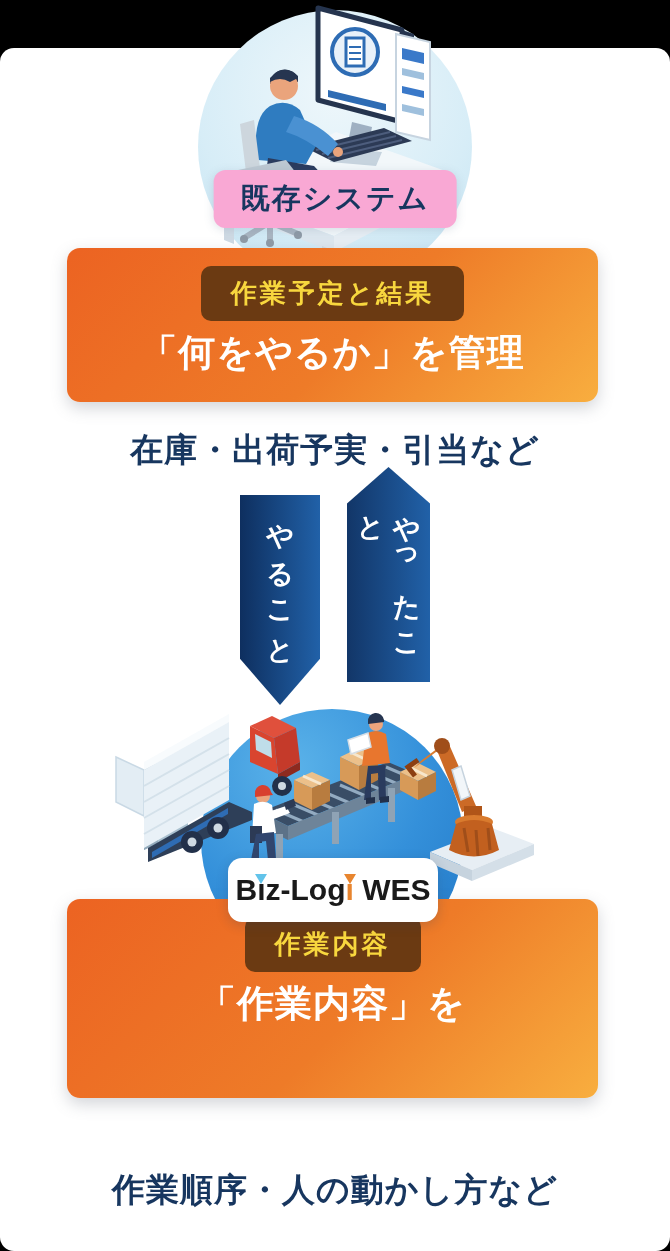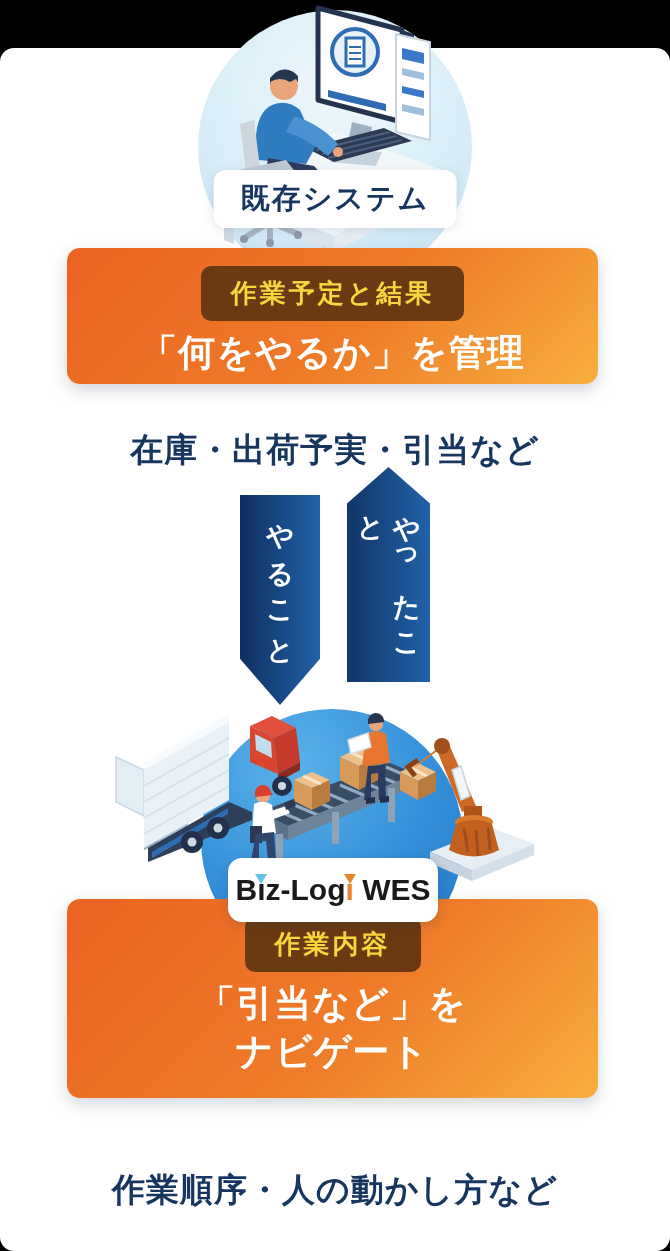--- a/index.html
+++ b/index.html
@@ -3,28 +3,28 @@
 <meta charset="utf-8">
 <style>
   html,body{margin:0;padding:0;background:#000;}
   .stage{position:relative;width:670px;height:1251px;overflow:hidden;
          font-family:"Liberation Sans","DejaVu Sans",sans-serif;}
   .card{position:absolute;left:0;top:48px;width:670px;height:1203px;
         background:#ffffff;border-radius:14px;}
   
   .top-svg{position:absolute;left:190px;top:0;width:290px;height:290px;z-index:2;}
   .pill{position:absolute;left:50%;transform:translateX(-50%);top:170px;z-index:4;
-        background:#ffffff;border-radius:12px;padding:9px 27px;
+        background:#f9a8d4;border-radius:12px;padding:9px 27px;
         font-size:29px;font-weight:bold;color:#17365f;letter-spacing:2px;
         box-shadow:0 2px 10px rgba(90,110,140,.18);white-space:nowrap;}
   
   .obox{position:absolute;left:67px;width:531px;border-radius:13px;z-index:3;
         background:linear-gradient(135deg,#ec6322 0%,#ee7b28 55%,#f8ae3f 100%);
         box-shadow:0 6px 16px rgba(110,115,130,.30);text-align:center;}
-  .obox-top{top:248px;height:136px;}
+  .obox-top{top:248px;height:154px;}
   .obox-bottom{top:899px;height:199px;}
   .badge{display:inline-block;margin-top:18px;background:#6b3a12;border-radius:10px;
          padding:10px 30px;font-size:26px;font-weight:bold;color:#f8d73e;
          letter-spacing:3px;white-space:nowrap;}
   .oheading{margin-top:9px;font-size:37px;font-weight:bold;color:#ffffff;
             letter-spacing:1px;line-height:1.25;white-space:nowrap;text-align:center;}
   .caption{position:absolute;left:0;width:670px;text-align:center;z-index:2;
            font-size:33px;font-weight:bold;color:#17365f;letter-spacing:1px;white-space:nowrap;}
   .cap-top{top:428px;}
   .cap-bottom{top:1168px;font-family:Liberation Serif, serif;}
@@ -257,18 +257,17 @@
       <line x1="388" y1="128" x2="390" y2="150" stroke="#a04e1a" stroke-width="3"></line>
     </g>
   </svg>
 
   <div class="wes-pill">
     <span>B</span><span class="logo-i">ı</span><span>z-Log</span><span class="logo-i i-orange">ı</span><span> WES</span>
   </div>
 
   <div class="obox obox-bottom">
     <div class="badge">作業内容</div>
-    <div class="oheading">「引当など」を</div>
-    <div class="oheading" style="margin-top:2px;">ナビゲート</div>
+    <div class="oheading">「作業内容」を</div>
   </div>
 
   <div class="caption cap-bottom">作業順序・人の動かし方など</div>
 </div>
 
 </body></html>

